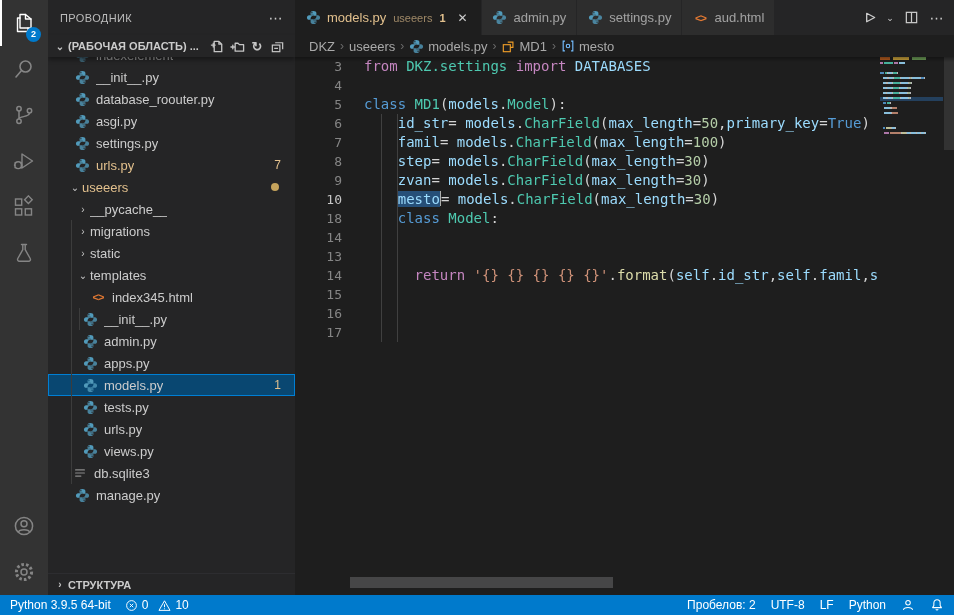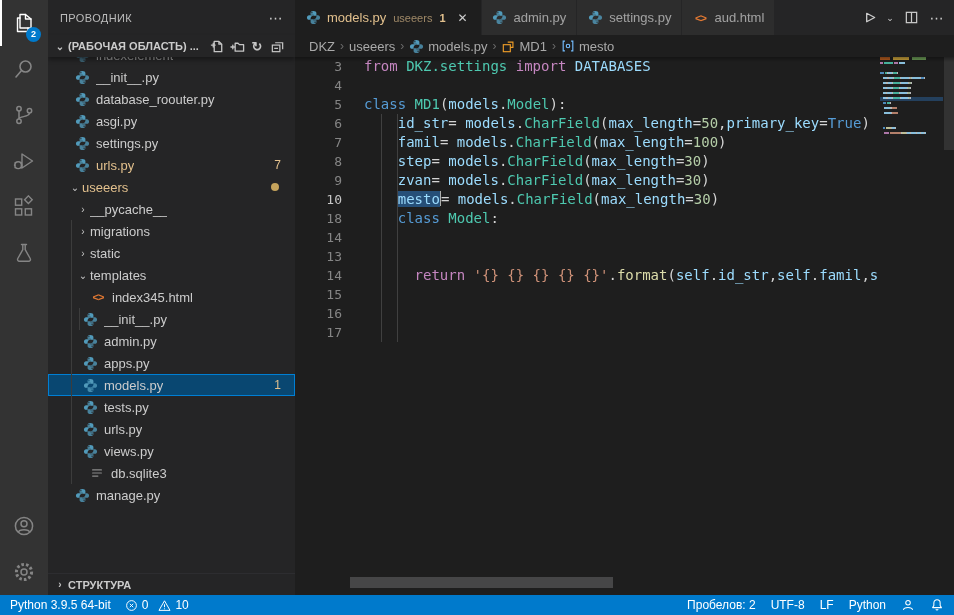--- a/index.html
+++ b/index.html
@@ -359,21 +359,21 @@
         <div class="row" style="padding-left: 28px;">
           <span style="flex:0 0 6px;"></span>
           <span class="ficon">
             <svg width="15" height="15" viewBox="0 0 16 16" fill="none" xmlns="http://www.w3.org/2000/svg">
               <path fill="#519aba" d="M7.9 1C6 1 4.9 1.9 4.9 3.3V5h3.3v.5H3.3C1.9 5.5 1 6.5 1 8s.9 2.5 2.3 2.5h1.6V9c0-1.6 1.3-2.9 2.9-2.9h3.3V3.3C11.1 1.9 9.8 1 7.9 1zM6.3 2.2a.72.72 0 110 1.45.72.72 0 010-1.45z"></path>
               <path fill="#519aba" opacity=".8" d="M8.1 15c1.9 0 3-0.9 3-2.3V11H7.8v-.5h4.9c1.4 0 2.3-1 2.3-2.5s-.9-2.5-2.3-2.5h-1.6V7c0 1.6-1.3 2.9-2.9 2.9H4.9v2.8C4.9 14.1 6.2 15 8.1 15zM9.7 13.8a.72.72 0 110-1.45.72.72 0 010 1.45z"></path>
             </svg>
           </span>
           <span class="lbl">views.py</span>
         </div>
-        <div class="row" style="padding-left: 35px;">
+        <div class="row" style="padding-left: 18px;">
           <span style="flex:0 0 6px;"></span>
           <span class="ficon">
             <svg width="14" height="14" viewBox="0 0 16 16" fill="none" xmlns="http://www.w3.org/2000/svg">
               <path stroke="#8a8a8a" stroke-width="1.4" stroke-linecap="round" stroke-linejoin="round" fill="none" d="M3 4.5h10M3 8h10M3 11.5h6"></path>
             </svg>
           </span>
           <span class="lbl">db.sqlite3</span>
         </div>
         <div class="row" style="padding-left: 20px;">
           <span style="flex:0 0 6px;"></span>

